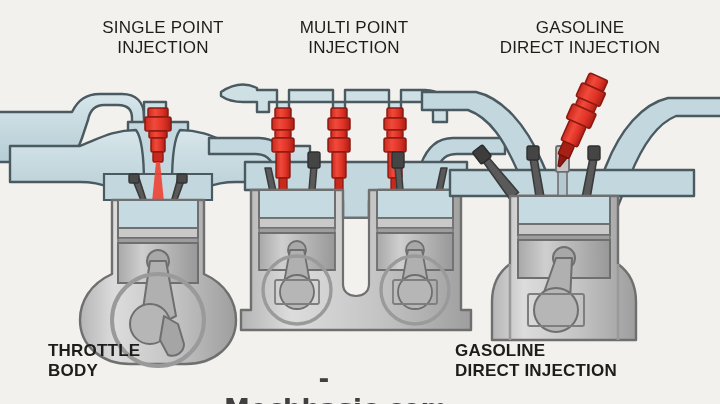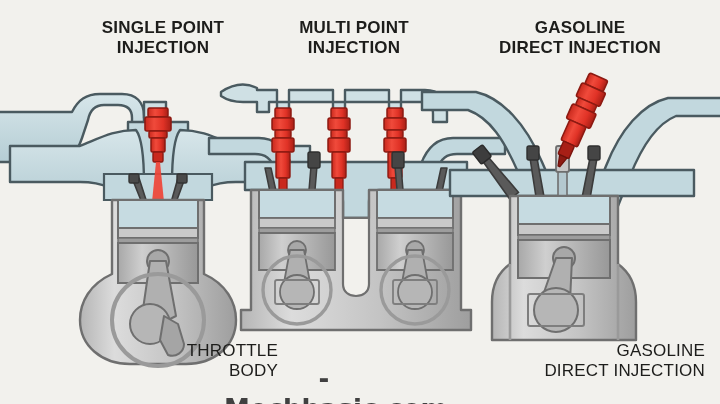--- a/index.html
+++ b/index.html
@@ -8,35 +8,35 @@
     background:#f2f1ed;
     font-family:"Liberation Sans", sans-serif;
     overflow:hidden;
     position:relative;
   }
   .stage{position:absolute;inset:0;}
 
   .title{
     position:absolute;
     text-align:center;
-    font-weight:bold;
+    font-weight:normal;
     color:#1d1d1b;
     font-size:17px;
     line-height:1.18;
     letter-spacing:0.2px;
     white-space:pre-line;
   }
   #title-spi{left:48px;top:18px;width:230px;}
   #title-mpi{left:239px;top:18px;width:230px;}
   #title-gdi{left:455px;top:18px;width:250px;}
 
   .caption{
     position:absolute;
-    text-align:right;
-    font-weight:normal;
+    text-align:left;
+    font-weight:bold;
     color:#1d1d1b;
     font-size:17px;
     line-height:1.18;
     letter-spacing:0.2px;
     white-space:pre-line;
   }
   #caption-spi{left:48px;top:341px;width:230px;}
   #caption-gdi{left:455px;top:341px;width:250px;}
 
   .watermark{

